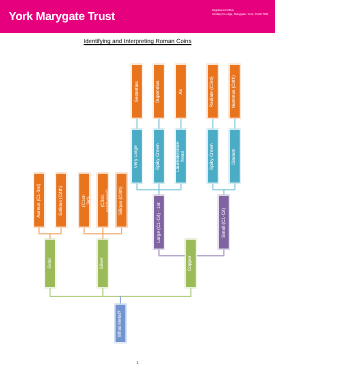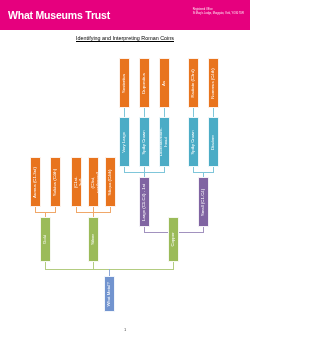--- a/index.html
+++ b/index.html
@@ -115,21 +115,21 @@
     width: 250px;
     text-align: center;
     font-size: 4px;
     color: #444444;
   }
 </style>
 </head>
 <body>
 
 <div class="header-band"></div>
-<div class="brand-logo">What Museums Trust</div>
+<div class="brand-logo">York Marygate Trust</div>
 <div class="office-block">
   <div>Registered Office</div>
   <div>St Mary's Lodge, Marygate, York, YO30 7DR</div>
 </div>
 
 <div class="page-title">Identifying and Interpreting Roman Coins</div>
 
 <div class="diagram">
 
   <div class="node orange" style="left:119px; top:58px; width:11px; height:50px;">

